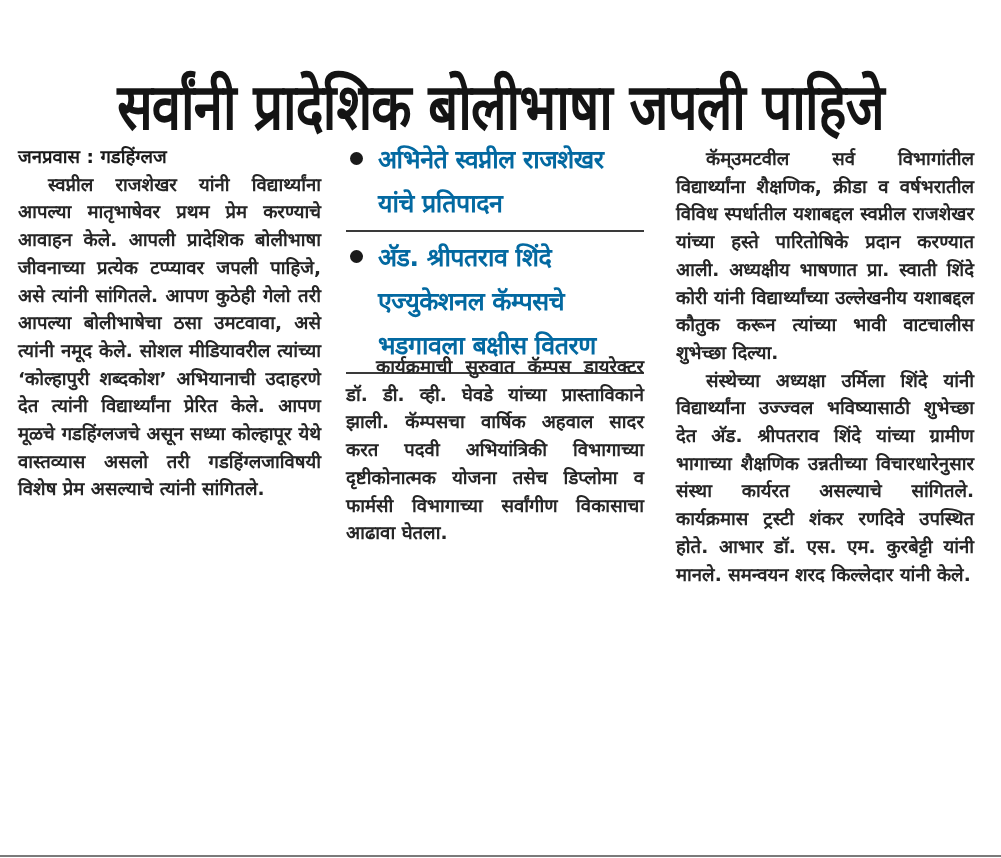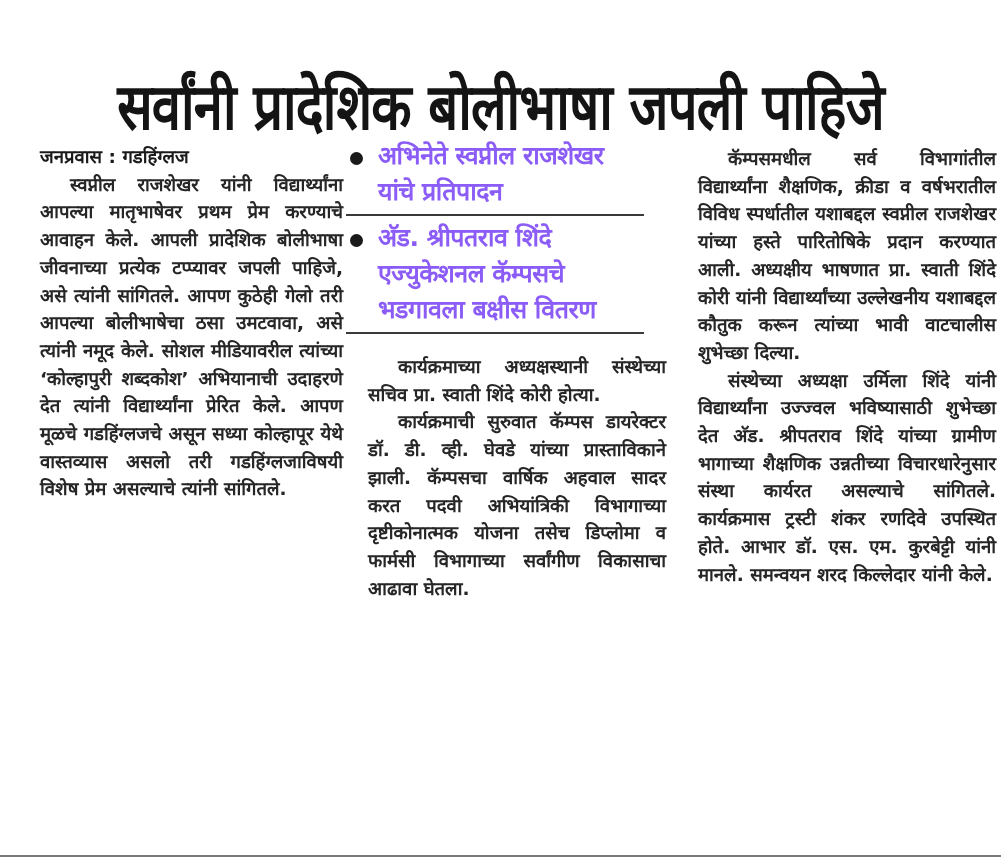--- a/index.html
+++ b/index.html
@@ -31,21 +31,20 @@
       transform-origin: center;
       white-space: nowrap;
     }
     .col {
       position: absolute;
       top: 143px;
       font-family: "DejaVu Sans", sans-serif;
       font-size: 18.5px;
       line-height: 27.7px;
       color: #262626;
-      margin-left: 22px;
     }
     .col p {
       margin: 0;
       text-align: justify;
       text-align-last: left;
     }
     .col p.indent {
       text-indent: 30px;
       font-weight: bold;
     }
@@ -63,22 +62,22 @@
       left: 346px;
       top: 138px;
       width: 298px;
     }
     .subhead {
       position: relative;
       padding-left: 32px;
       font-family: "DejaVu Sans", sans-serif;
       font-weight: bold;
       font-size: 25px;
-      line-height: 36px;
-      color: #8b5cf6;
+      line-height: 44px;
+      color: #0369a1;
       letter-spacing: -0.5px;
     }
     .subhead .bullet {
       position: absolute;
       left: 4px;
       top: 14px;
       width: 13px;
       height: 13px;
       border-radius: 50%;
       background: #1a1a1a;
@@ -114,22 +113,21 @@
   </div>
   <div class="subhead-rule"></div>
   <div class="subhead">
     <span class="bullet"></span>
     <span>अ‍ॅड. श्रीपतराव शिंदे एज्युकेशनल कॅम्पसचे भडगावला बक्षीस वितरण</span>
   </div>
   <div class="subhead-rule"></div>
 </div>
 
 <div class="col col-2">
-  <p class="indent">कार्यक्रमाच्या अध्यक्षस्थानी संस्थेच्या सचिव प्रा. स्वाती शिंदे कोरी होत्या.</p>
   <p class="indent">कार्यक्रमाची सुरुवात कॅम्पस डायरेक्टर डॉ. डी. व्ही. घेवडे यांच्या प्रास्ताविकाने झाली. कॅम्पसचा वार्षिक अहवाल सादर करत पदवी अभियांत्रिकी विभागाच्या दृष्टीकोनात्मक योजना तसेच डिप्लोमा व फार्मसी विभागाच्या सर्वांगीण विकासाचा आढावा घेतला.</p>
 </div>
 
 <div class="col col-3">
-  <p class="indent">कॅम्पसमधील सर्व विभागांतील विद्यार्थ्यांना शैक्षणिक, क्रीडा व वर्षभरातील विविध स्पर्धातील यशाबद्दल स्वप्नील राजशेखर यांच्या हस्ते पारितोषिके प्रदान करण्यात आली. अध्यक्षीय भाषणात प्रा. स्वाती शिंदे कोरी यांनी विद्यार्थ्यांच्या उल्लेखनीय यशाबद्दल कौतुक करून त्यांच्या भावी वाटचालीस शुभेच्छा दिल्या.</p>
+  <p class="indent">कॅम्उमटवील सर्व विभागांतील विद्यार्थ्यांना शैक्षणिक, क्रीडा व वर्षभरातील विविध स्पर्धातील यशाबद्दल स्वप्नील राजशेखर यांच्या हस्ते पारितोषिके प्रदान करण्यात आली. अध्यक्षीय भाषणात प्रा. स्वाती शिंदे कोरी यांनी विद्यार्थ्यांच्या उल्लेखनीय यशाबद्दल कौतुक करून त्यांच्या भावी वाटचालीस शुभेच्छा दिल्या.</p>
   <p class="indent">संस्थेच्या अध्यक्षा उर्मिला शिंदे यांनी विद्यार्थ्यांना उज्ज्वल भविष्यासाठी शुभेच्छा देत अ‍ॅड. श्रीपतराव शिंदे यांच्या ग्रामीण भागाच्या शैक्षणिक उन्नतीच्या विचारधारेनुसार संस्था कार्यरत असल्याचे सांगितले. कार्यक्रमास ट्रस्टी शंकर रणदिवे उपस्थित होते. आभार डॉ. एस. एम. कुरबेट्टी यांनी मानले. समन्वयन शरद किल्लेदार यांनी केले.</p>
 </div>
 
 <div class="bottom-rule"></div>
 
 </body></html>

